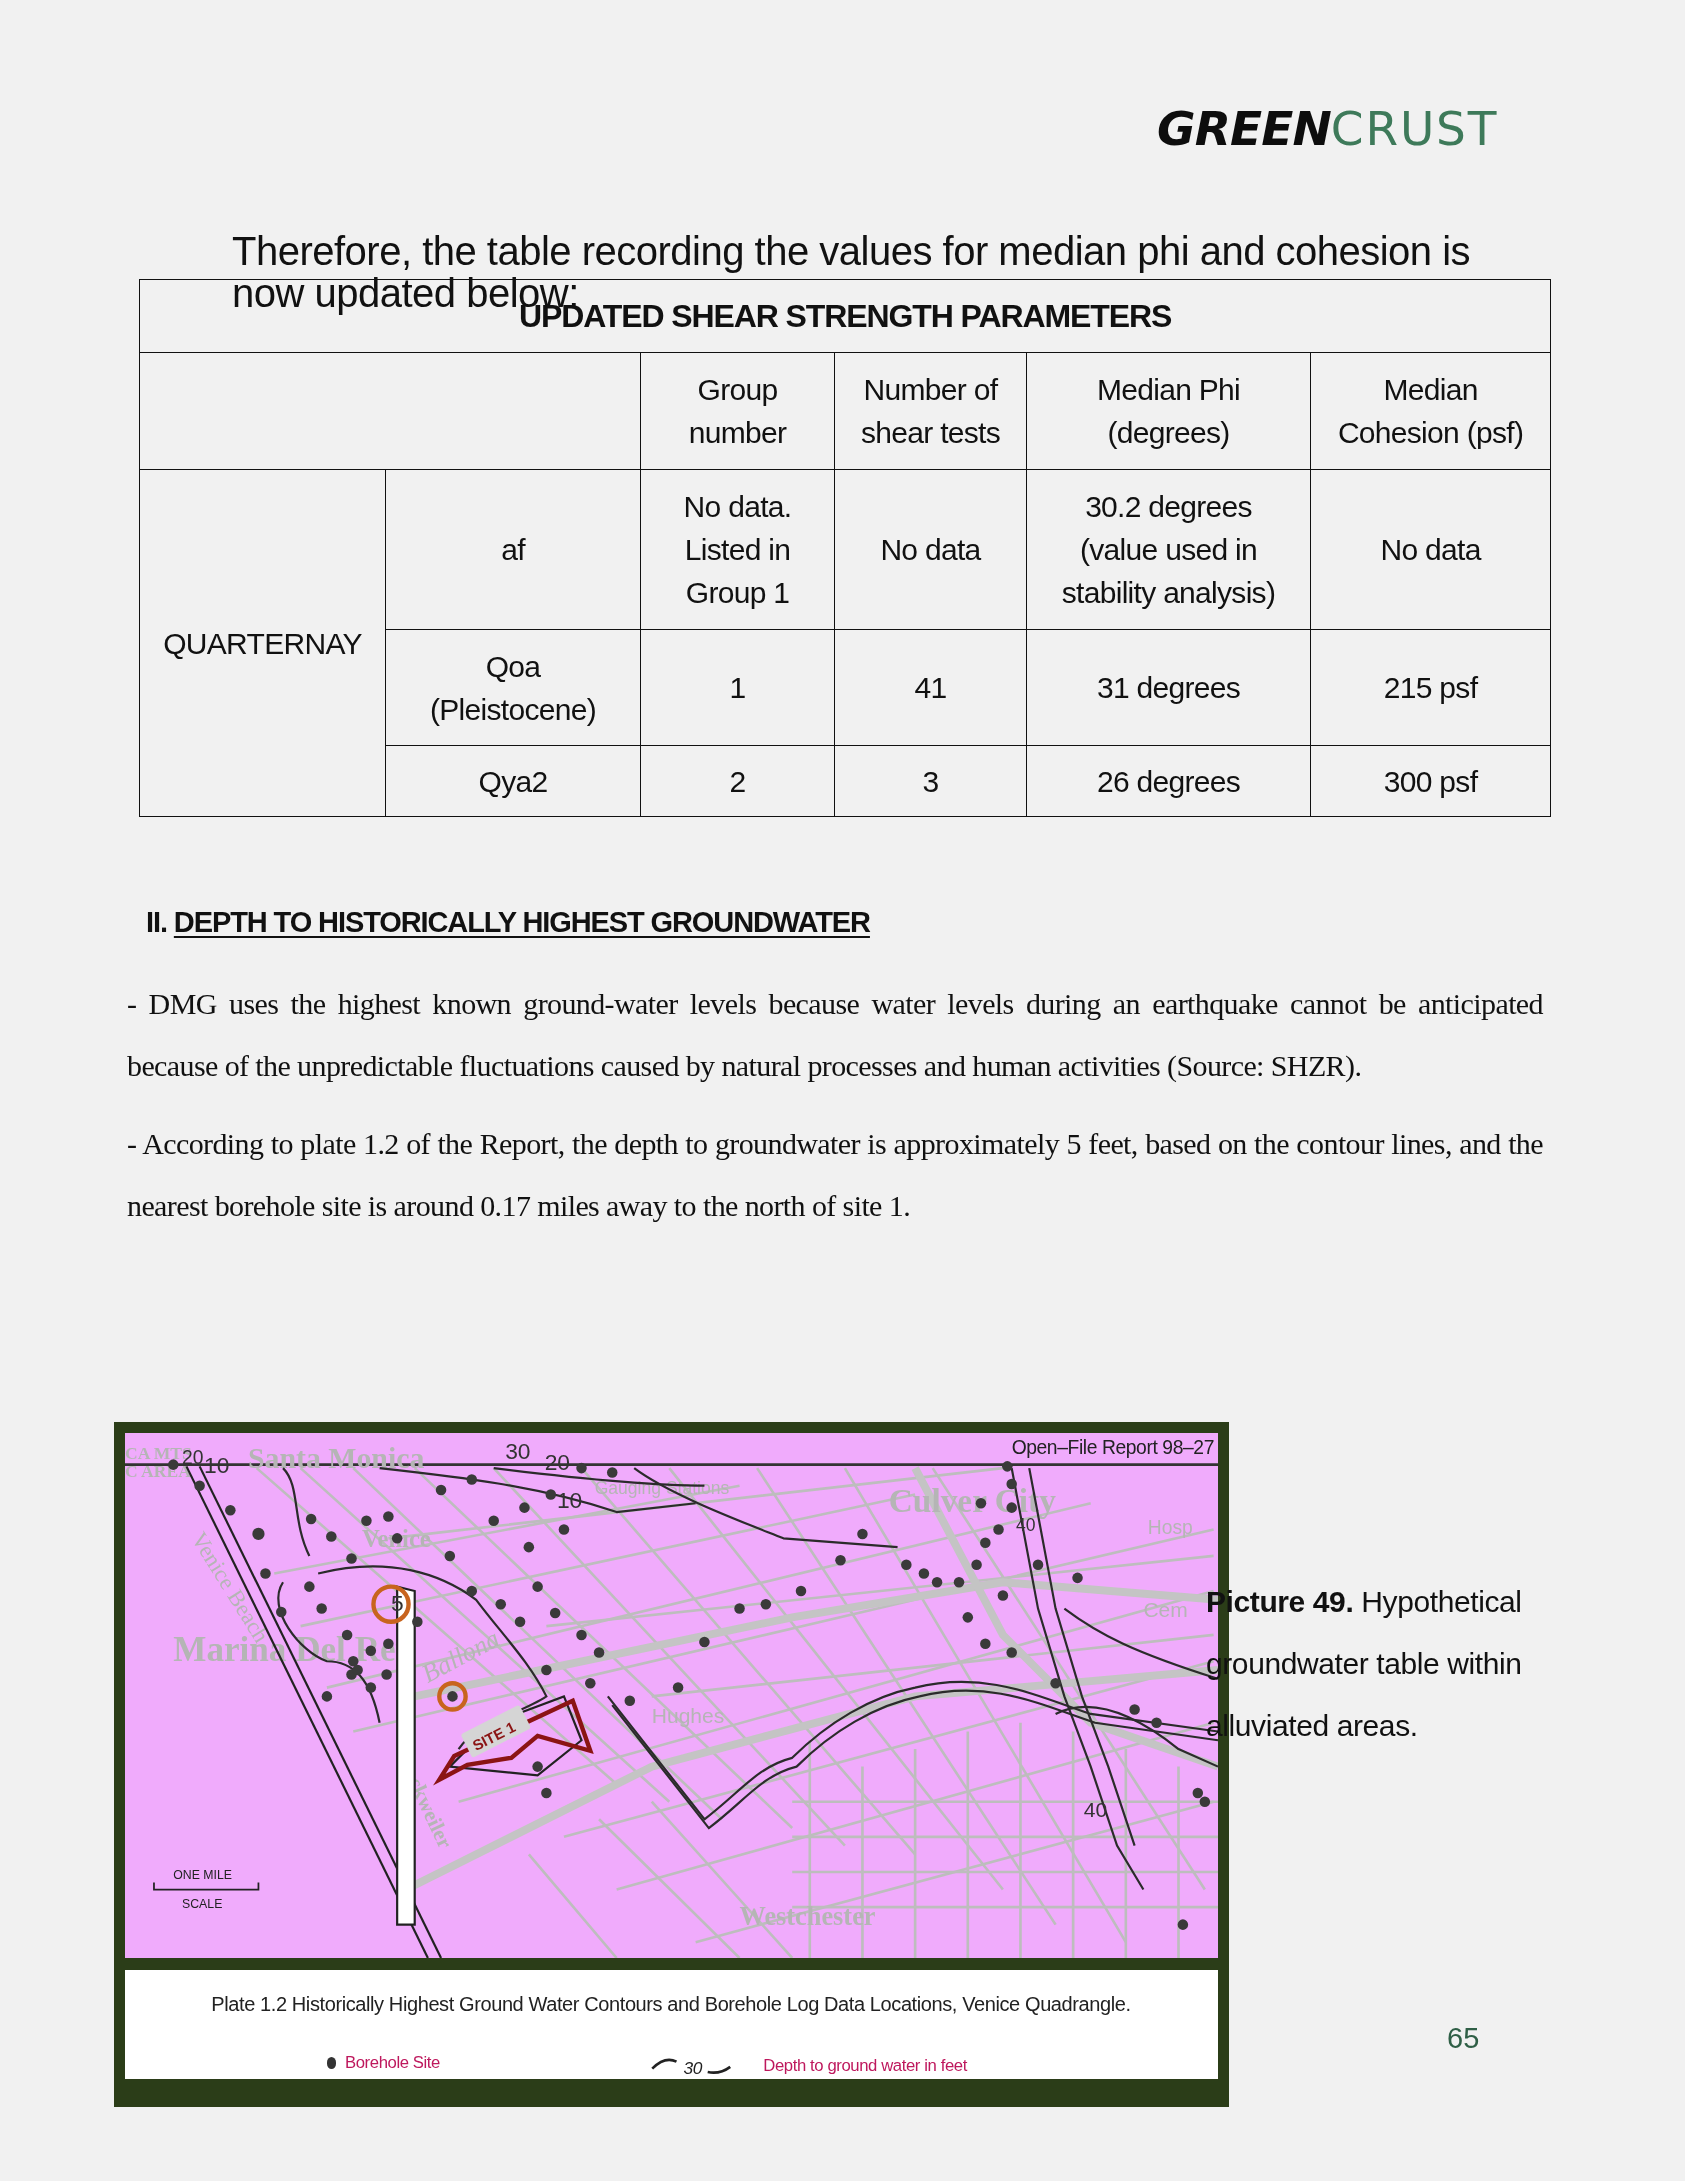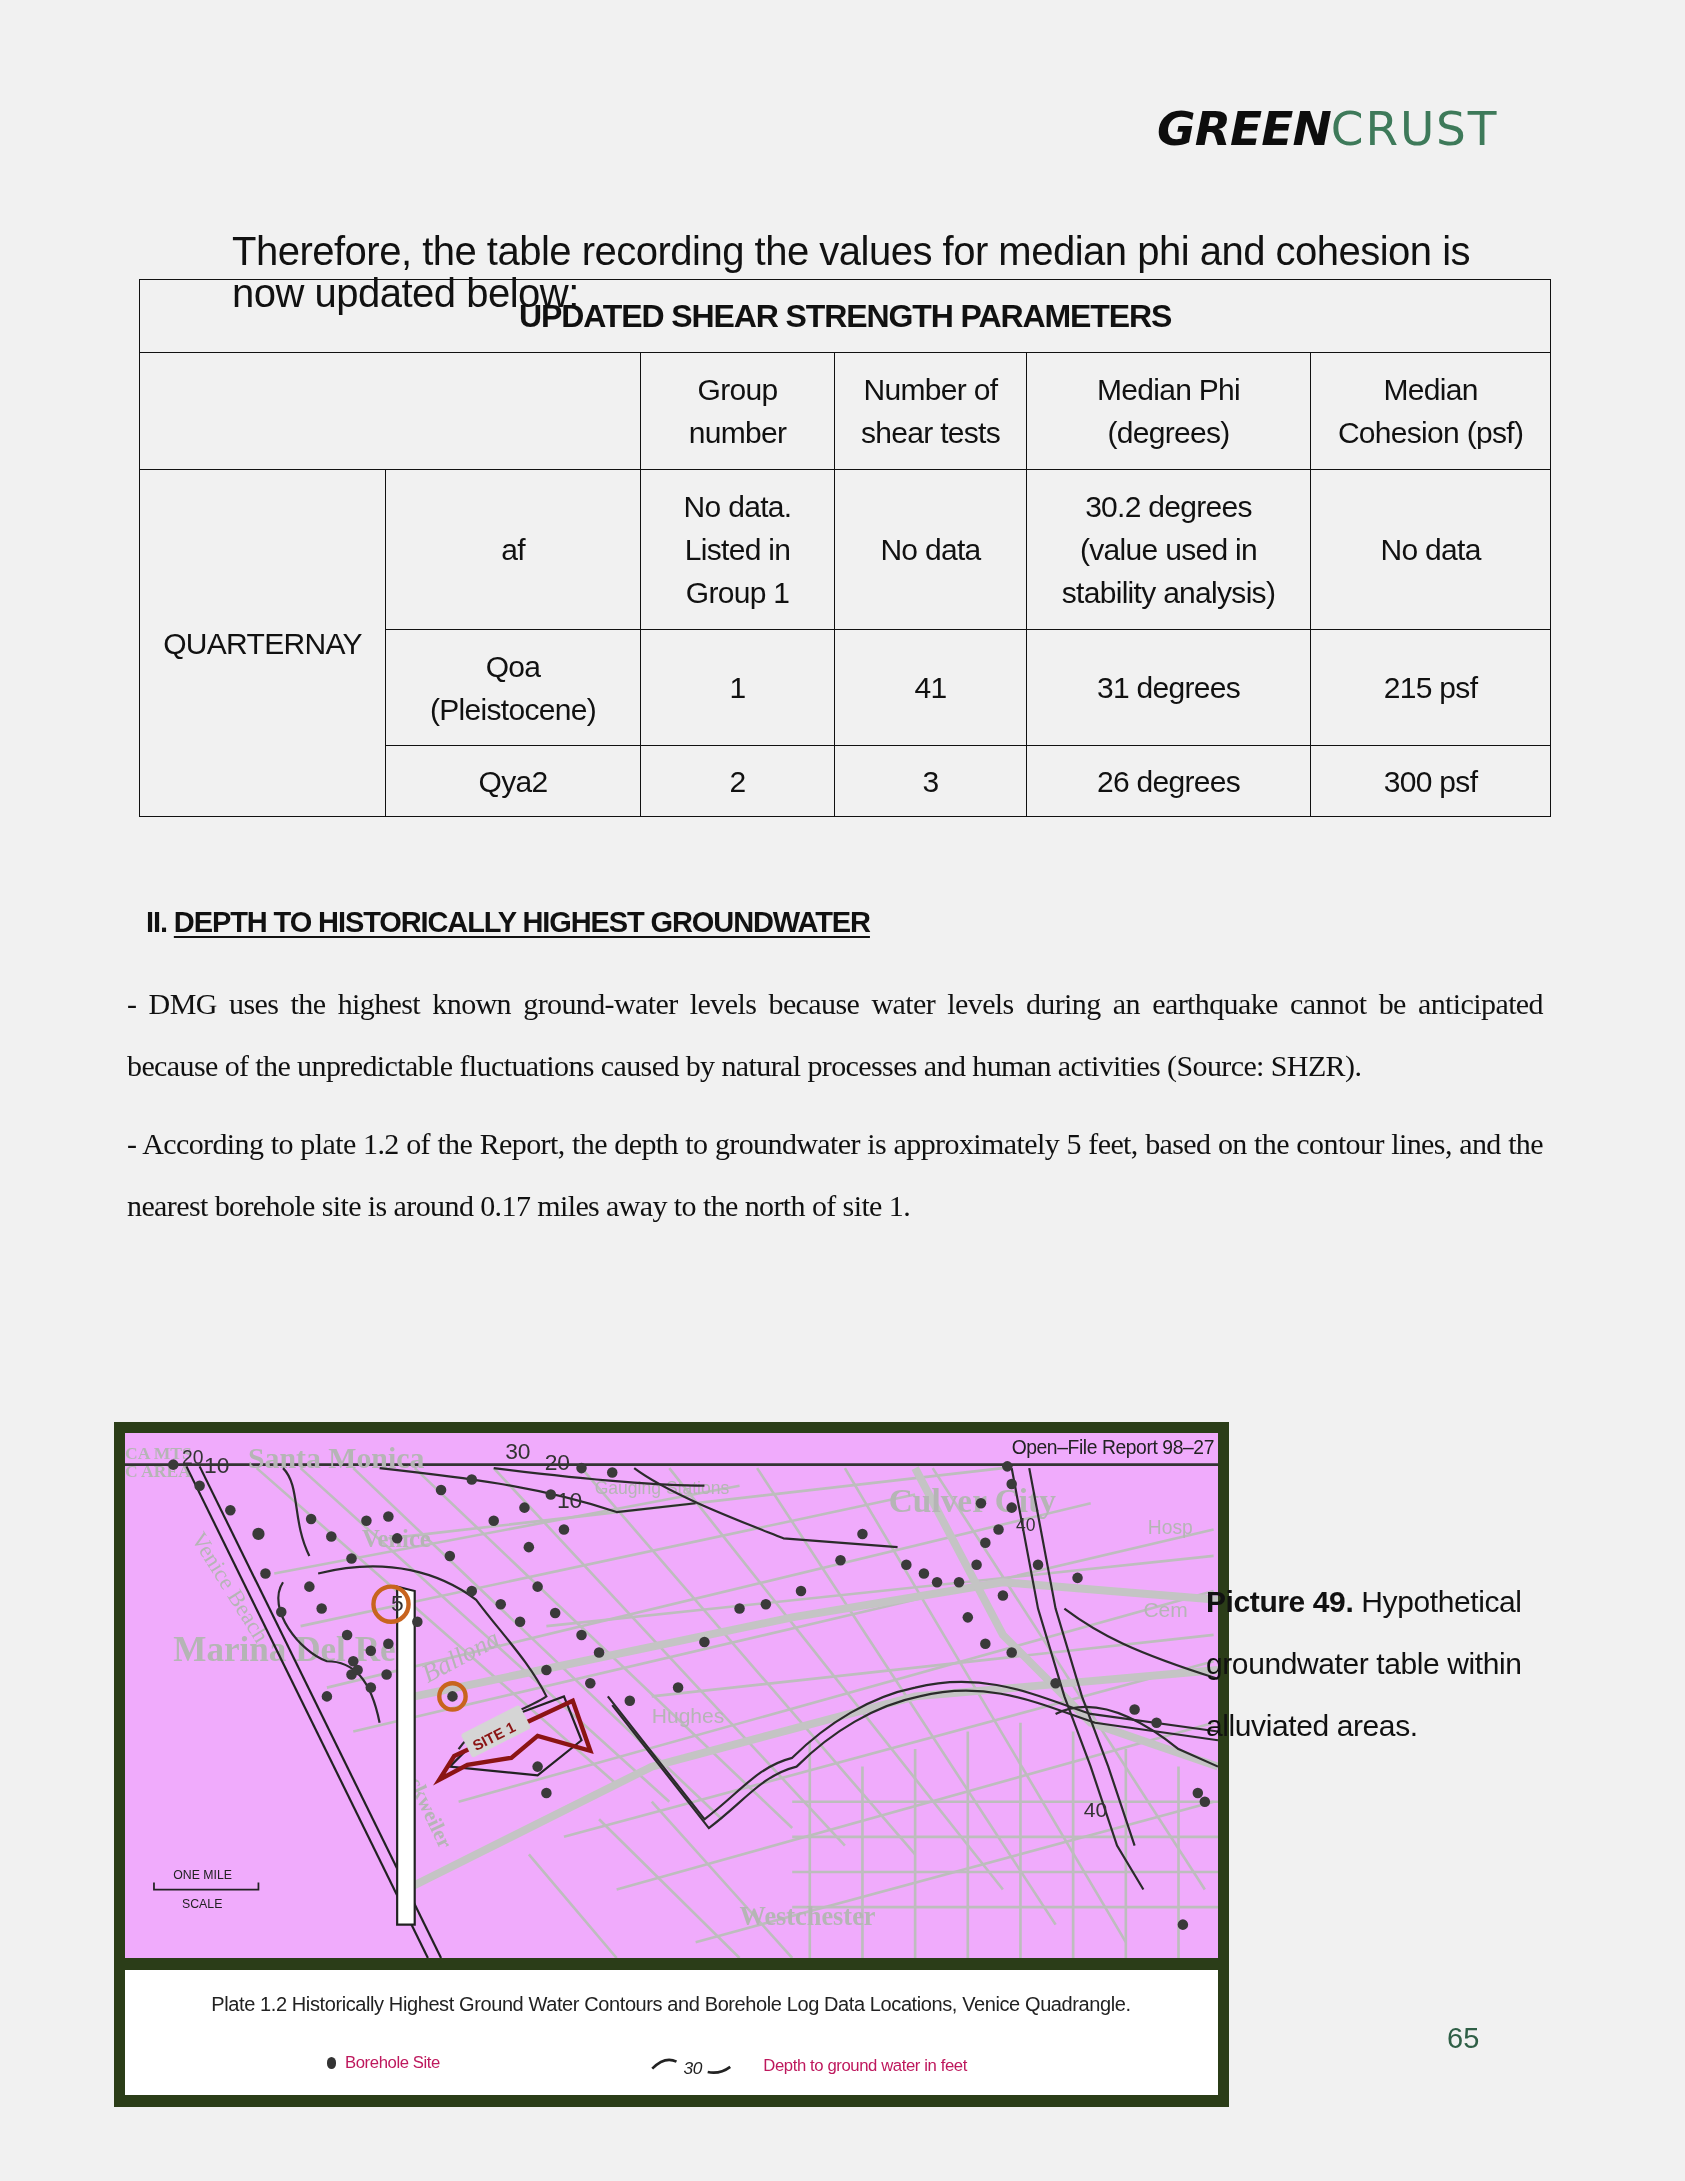--- a/index.html
+++ b/index.html
@@ -57,21 +57,21 @@
   .map {
     position: absolute; left: 10.5px; top: 10.5px; width: 1093px; height: 525px;
     background: #f0abfc; overflow: hidden;
   }
   .map svg { position: absolute; left: 0; top: 0; }
   .report-label {
     position: absolute; right: 3.5px; top: 4.4px; font-family: "Liberation Sans", sans-serif;
     font-size: 19.3px; color: #222; letter-spacing: -0.4px;
   }
   .legend-box {
-    position: absolute; left: 10.5px; top: 548px; width: 1093px; height: 125px;
+    position: absolute; left: 10.5px; top: 548px; width: 1093px; height: 109px;
     background: #ffffff;
   }
   .plate-caption {
     position: absolute; left: 0; width: 100%; top: 23px; text-align: center;
     font-family: "Liberation Sans", sans-serif; font-size: 20px; color: #222; letter-spacing: -0.4px;
   }
   .legend-item { position: absolute; top: 83px; font-family: "Liberation Sans", sans-serif; font-size: 16.7px; color: #be185d; letter-spacing: -0.4px; display: flex; align-items: center; gap: 8.8px; }
   .legend-item.borehole { left: 202px; }
   .legend-item.contour { left: 525px; }
   .dot-sym { width: 9.7px; height: 11.4px; border-radius: 50%; background: #333; display: inline-block; }

